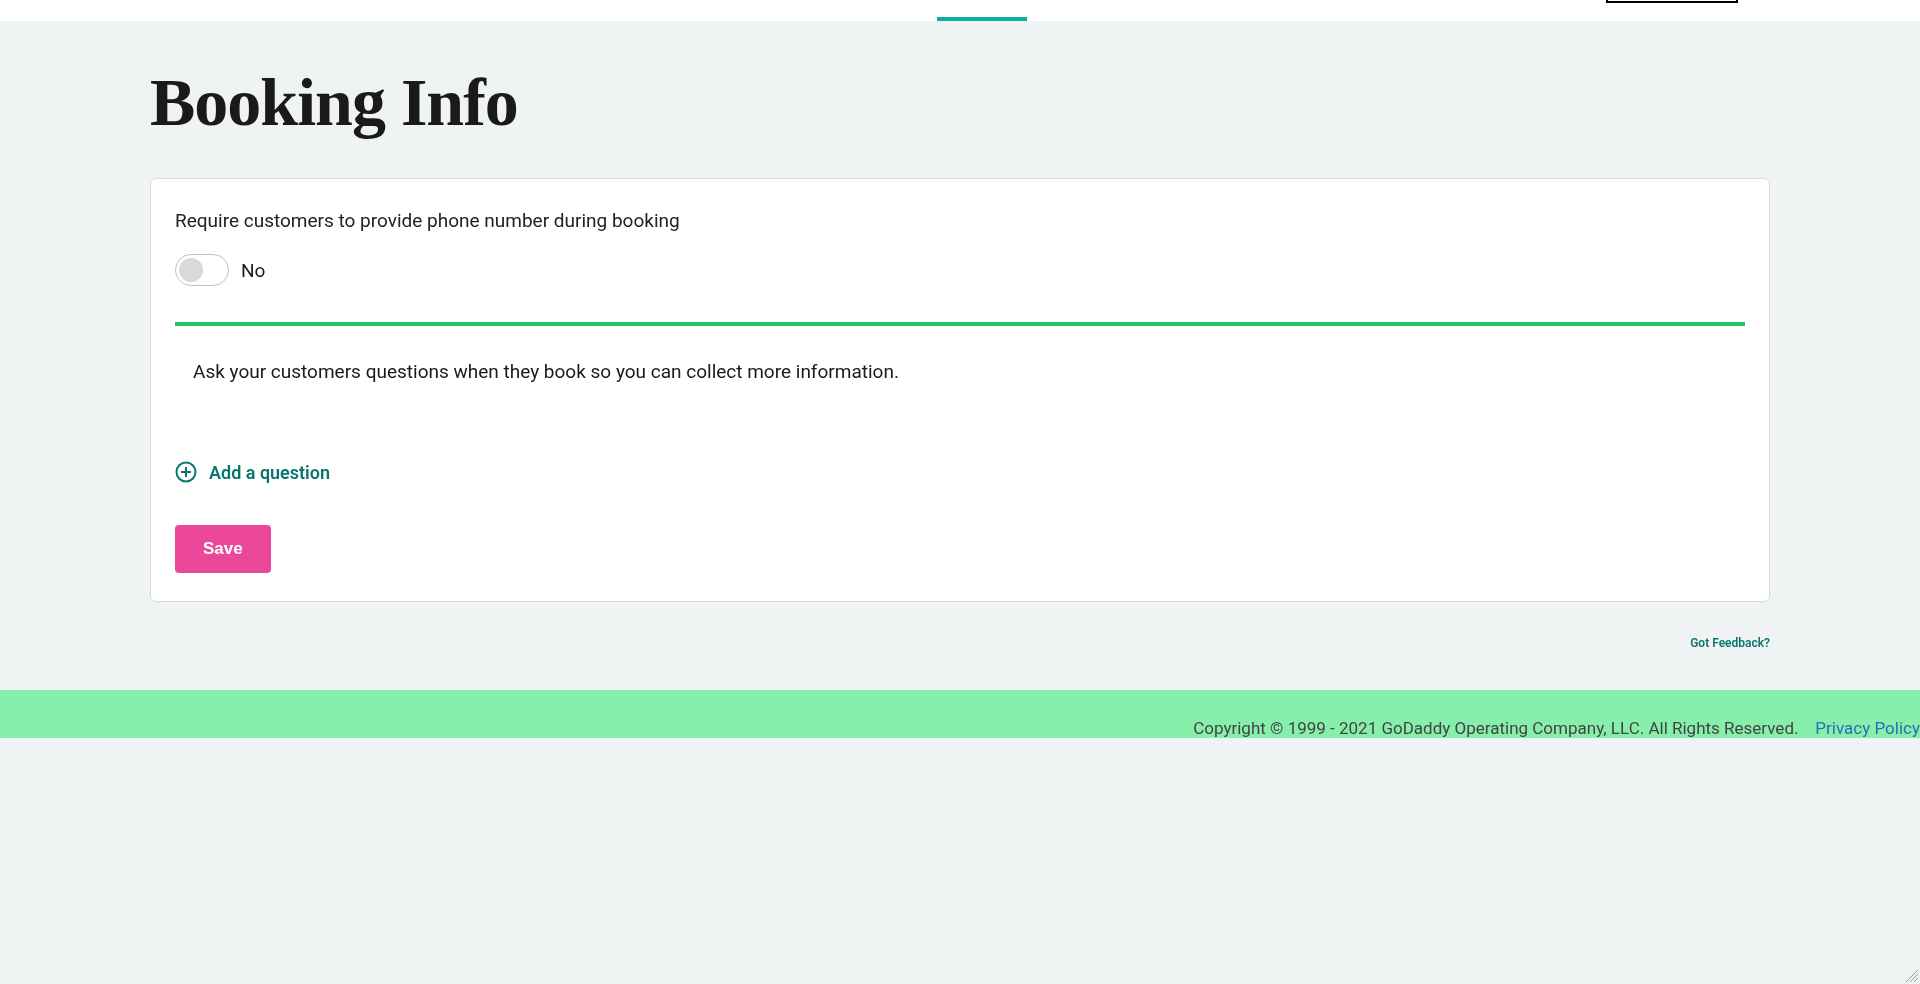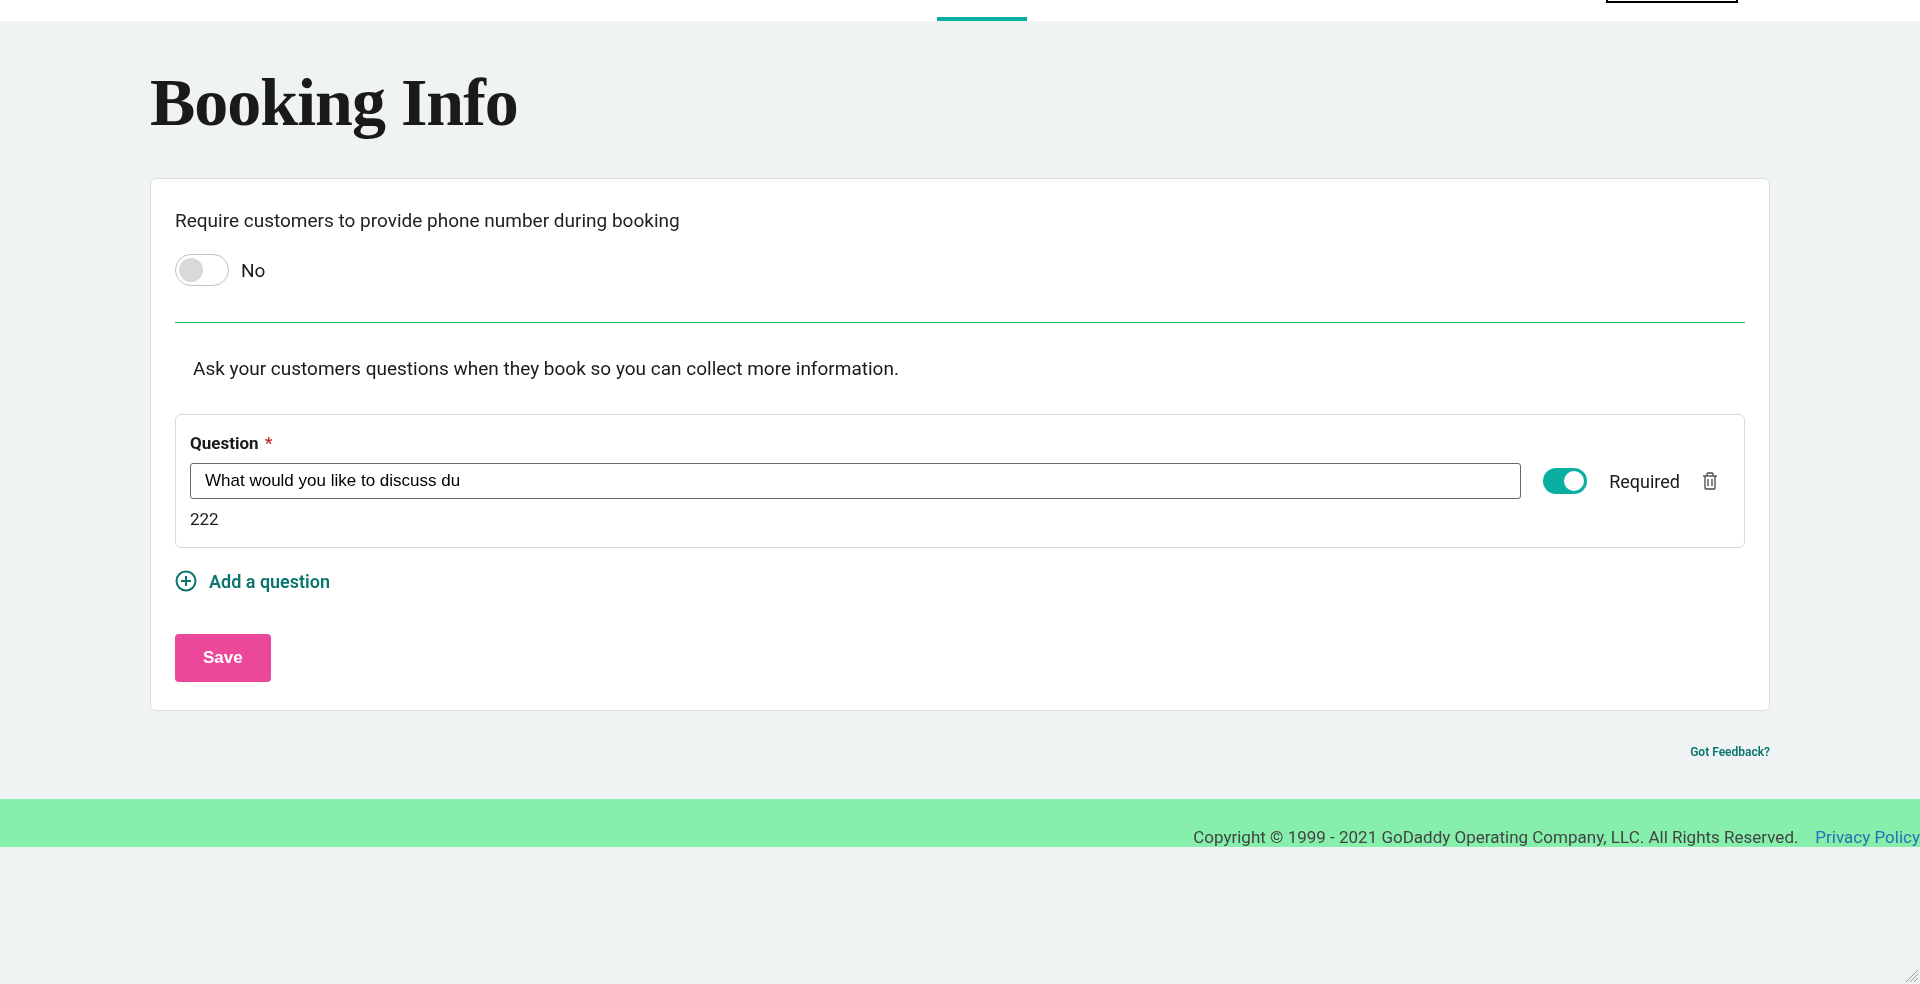--- a/index.html
+++ b/index.html
@@ -47,21 +47,21 @@
       letter-spacing: -1px;
     }
     .card {
       background: #fff;
       border: 1px solid #d9dbdb;
       border-radius: 6px;
       padding: 30px 24px 28px 24px;
     }
     .phone-section {
       padding-bottom: 36px;
-      border-bottom: 1px solid #22c55e;
+      border-bottom: 4px solid #22c55e;
     }
     .phone-label {
       font-size: 19px;
       color: #222;
       margin-bottom: 22px;
     }
     .toggle-row {
       display: flex;
       align-items: center;
       gap: 12px;
@@ -160,21 +160,21 @@
       font-size: 17px;
       margin-top: 10px;
     }
     .add-question {
       display: inline-flex;
       align-items: center;
       gap: 12px;
       color: #09756e;
       font-size: 18px;
       font-weight: 600;
-      margin-top: 22px;
+      margin-top: 44px;
       cursor: pointer;
     }
     .plus-icon {
       width: 22px;
       height: 22px;
       flex-shrink: 0;
     }
     .save-button {
       background: #ec4899;
       color: #fff;
@@ -232,41 +232,20 @@
         <div class="toggle-off">
           <div class="toggle-off-knob"></div>
         </div>
         <span class="toggle-label">No</span>
       </div>
     </div>
 
     <div class="collect-section">
       <p class="collect-desc">Ask your customers questions when they book so you can collect more information.</p>
 
-      <div class="question-card">
-        <div class="question-label">
-          <span>Question</span>
-          <span class="asterisk">*</span>
-        </div>
-        <div class="question-row">
-          <input type="text" class="question-input" value="What would you like to discuss du" style="">
-          <div class="toggle-on">
-            <div class="toggle-on-knob"></div>
-          </div>
-          <span class="required-label">Required</span>
-          <svg class="trash-icon" viewBox="0 0 16 18" fill="none" stroke="#444" stroke-width="1.3">
-            <path d="M1 4h14"></path>
-            <path d="M3 4v12a1 1 0 001 1h8a1 1 0 001-1V4"></path>
-            <path d="M5 4V2a1 1 0 011-1h4a1 1 0 011 1v2"></path>
-            <path d="M6 7v7"></path>
-            <path d="M10 7v7"></path>
-          </svg>
-        </div>
-        <div class="char-count">222</div>
-      </div>
 
       <div class="add-question">
         <svg class="plus-icon" viewBox="0 0 22 22" fill="none" stroke="#09756e" stroke-width="2">
           <circle cx="11" cy="11" r="9.5"></circle>
           <path d="M11 6v10M6 11h10"></path>
         </svg>
         <span>Add a question</span>
       </div>
 
       <div>

